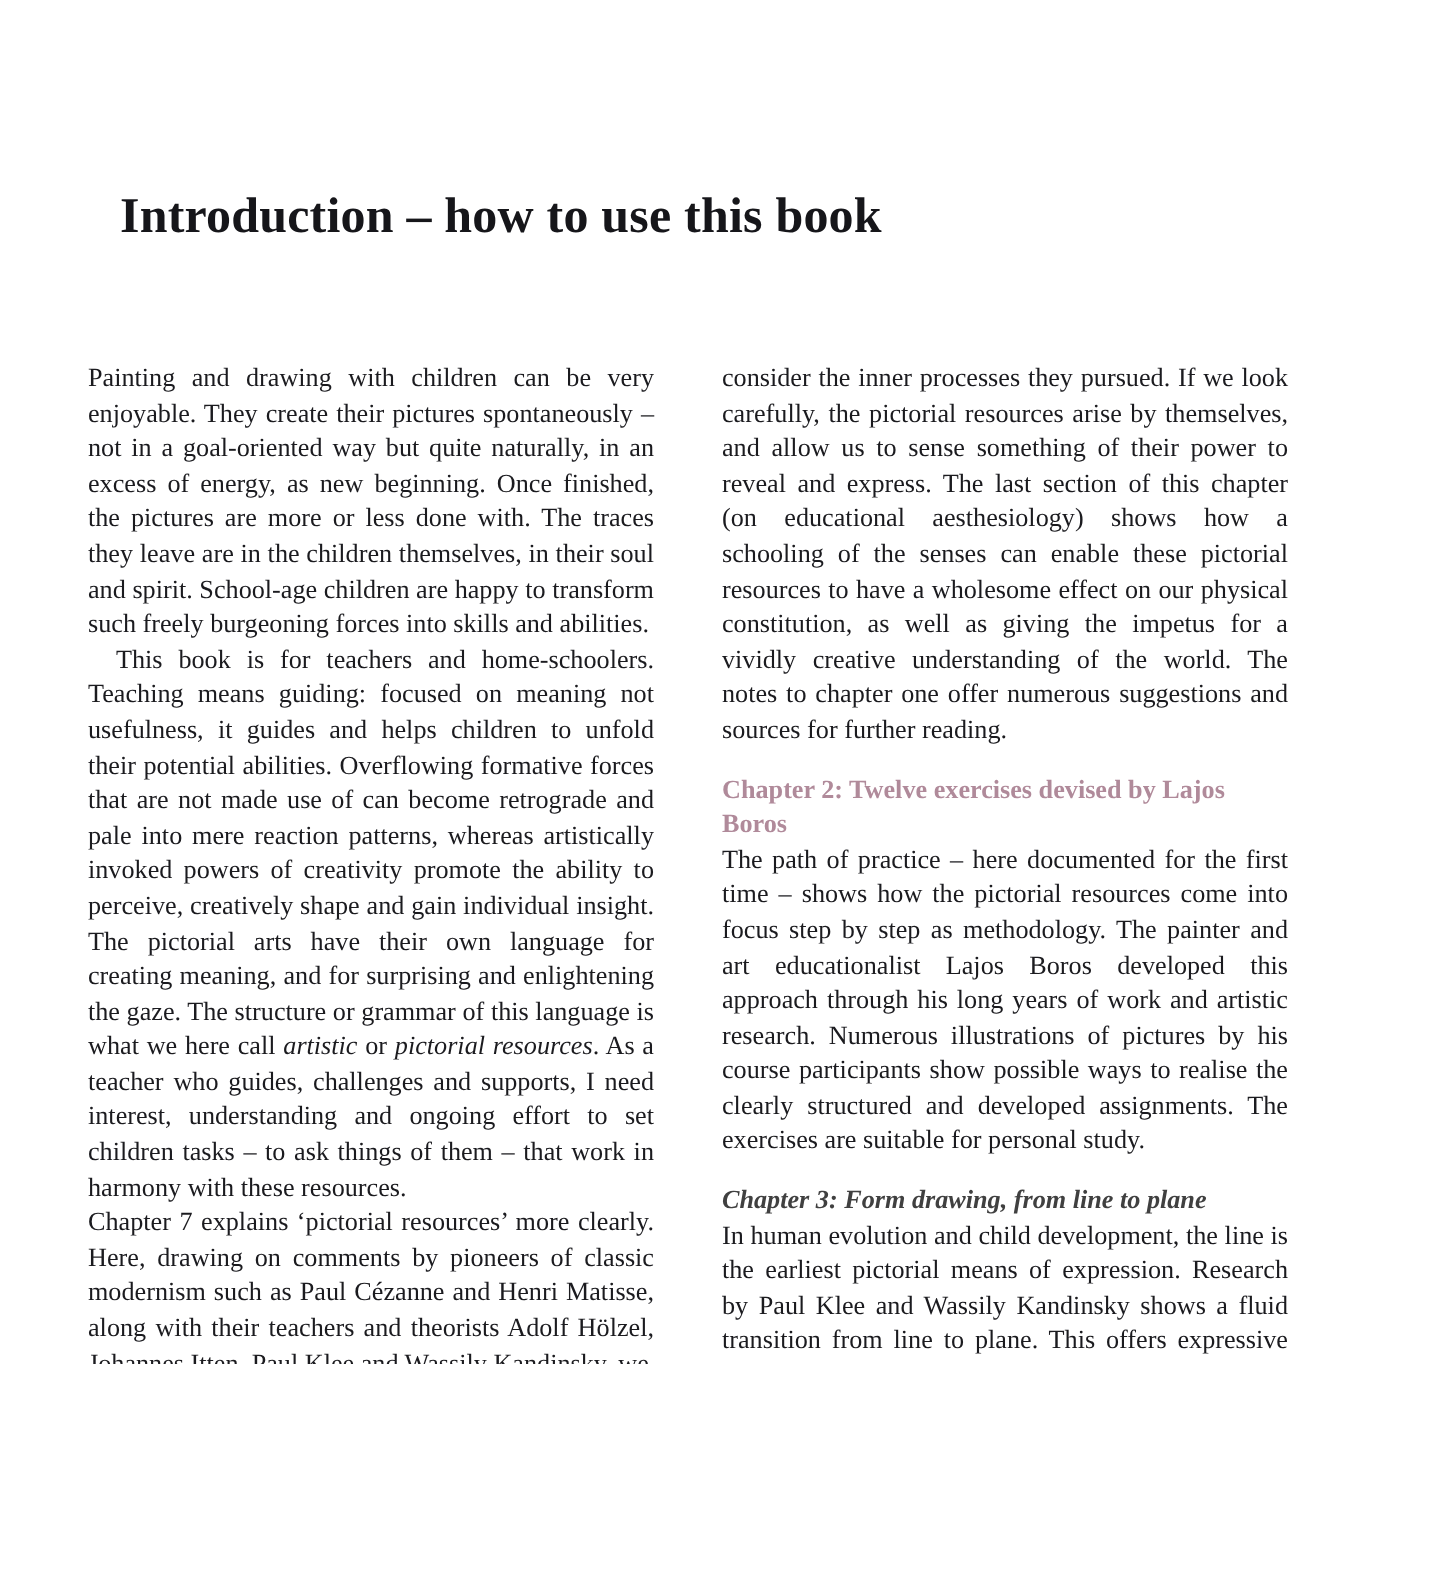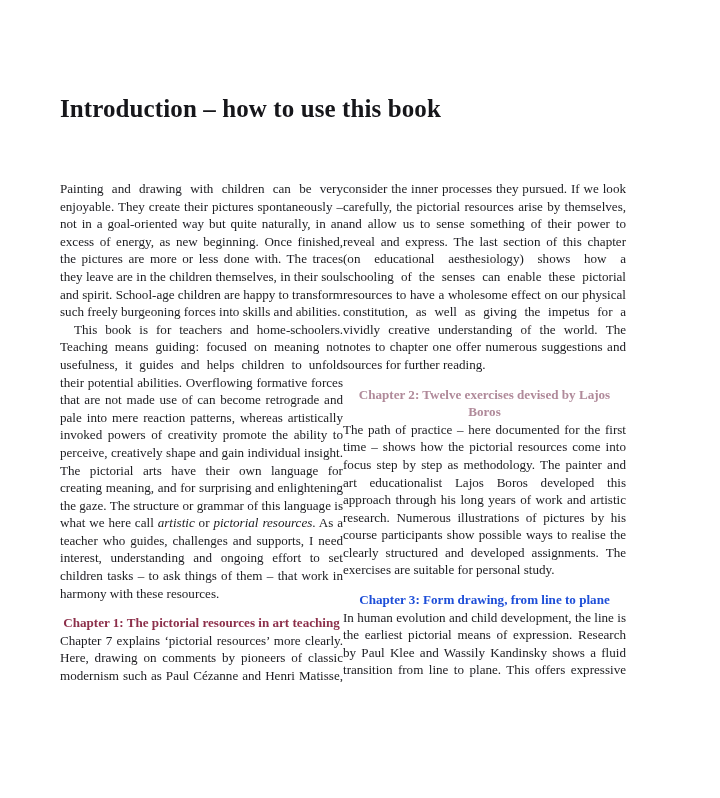--- a/index.html
+++ b/index.html
@@ -26,24 +26,25 @@
     left: 60px;
     top: 78px;
     font-family: "Liberation Serif", serif;
     font-size: 25px;
     font-weight: bold;
     letter-spacing: 0.1px;
     color: #16161a;
   }
   .columns {
     position: absolute;
-    left: 60px;
+    left: 44px;
     top: 180px;
     width: 600px;
     display: flex;
+    gap: 34px;
   }
   .col {
     width: 283px;
   }
   p {
     margin: 0;
     font-size: 13.1px;
     line-height: 17.6px;
     text-align: justify;
     text-justify: inter-word;
@@ -52,27 +53,28 @@
   }
   p.indent {
     text-indent: 14px;
   }
   .sec-head {
     margin: 0;
     font-size: 13.1px;
     line-height: 17.6px;
     font-weight: bold;
     color: #8c2f4a;
-    text-align: center;
+    text-align: left;
   }
   .sec-head.muted {
     color: #b08a9a;
   }
   .sec-head.blue {
-    color: #1d4ed8;
+    color: #404040;
+    font-style: italic;
   }
   .gap-top {
     margin-top: 12px;
   }
   .folio {
     position: absolute;
     left: 60px;
     top: 744px;
     font-size: 12px;
     color: #2a2a2a;
@@ -86,21 +88,20 @@
 
 <div class="page">
 
   <h1 class="page-title">Introduction – how to use this book</h1>
 
   <div class="columns">
 
     <div class="col">
       <p>Painting and drawing with children can be very enjoyable. They create their pictures spontaneously – not in a goal-oriented way but quite naturally, in an excess of energy, as new beginning. Once finished, the pictures are more or less done with. The traces they leave are in the children themselves, in their soul and spirit. School-age children are happy to transform such freely burgeoning forces into skills and abilities.</p>
       <p class="indent">This book is for teachers and home-schoolers. Teaching means guiding: focused on meaning not usefulness, it guides and helps children to unfold their potential abilities. Overflowing formative forces that are not made use of can become retrograde and pale into mere reaction patterns, whereas artistically invoked powers of creativity promote the ability to perceive, creatively shape and gain individual insight. The pictorial arts have their own language for creating meaning, and for surprising and enlightening the gaze. The structure or grammar of this language is what we here call <em>artistic</em> or <em>pictorial resources</em>. As a teacher who guides, challenges and supports, I need interest, understanding and ongoing effort to set children tasks – to ask things of them – that work in harmony with these resources.</p>
-      <p class="sec-head gap-top">Chapter 1: The pictorial resources in art teaching</p>
       <p>Chapter 7 explains ‘pictorial resources’ more clearly. Here, drawing on comments by pioneers of classic modernism such as Paul Cézanne and Henri Matisse, along with their teachers and theorists Adolf Hölzel, Johannes Itten, Paul Klee and Wassily Kandinsky, we</p>
     </div>
 
     <div class="col">
       <p>consider the inner processes they pursued. If we look carefully, the pictorial resources arise by themselves, and allow us to sense something of their power to reveal and express. The last section of this chapter (on educational aesthesiology) shows how a schooling of the senses can enable these pictorial resources to have a wholesome effect on our physical constitution, as well as giving the impetus for a vividly creative understanding of the world. The notes to chapter one offer numerous suggestions and sources for further reading.</p>
       <p class="sec-head muted gap-top">Chapter 2: Twelve exercises devised by Lajos Boros</p>
       <p>The path of practice – here documented for the first time – shows how the pictorial resources come into focus step by step as methodology. The painter and art educationalist Lajos Boros developed this approach through his long years of work and artistic research. Numerous illustrations of pictures by his course participants show possible ways to realise the clearly structured and developed assignments. The exercises are suitable for personal study.</p>
       <p class="sec-head blue gap-top">Chapter 3: Form drawing, from line to plane</p>
       <p>In human evolution and child development, the line is the earliest pictorial means of expression. Research by Paul Klee and Wassily Kandinsky shows a fluid transition from line to plane. This offers expressive means which can be enhanced by form drawing as developed in Waldorf schools. Such possibilities are illustrated here with several</p>
     </div>

